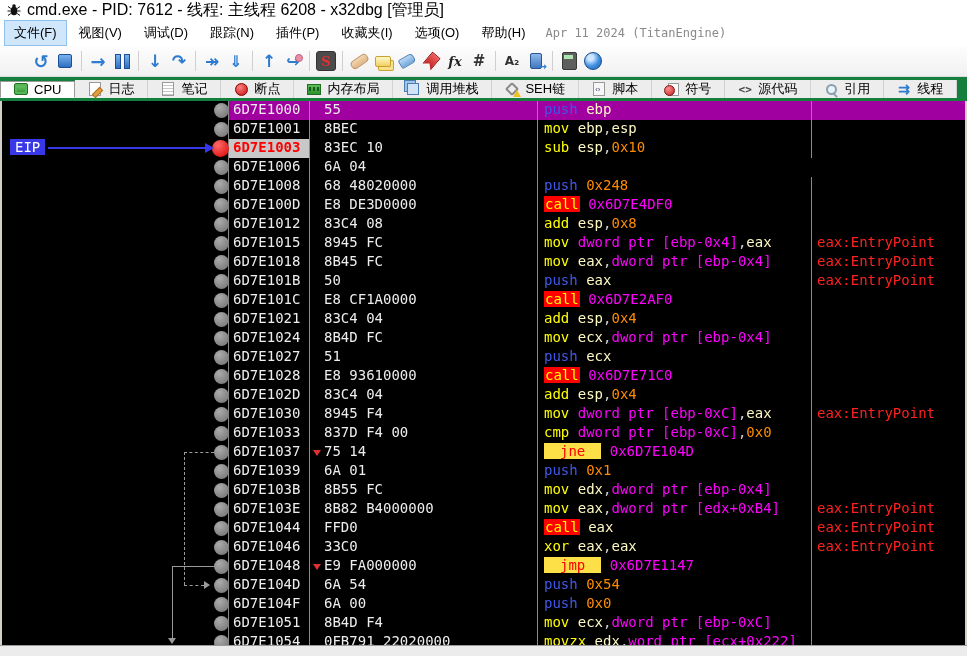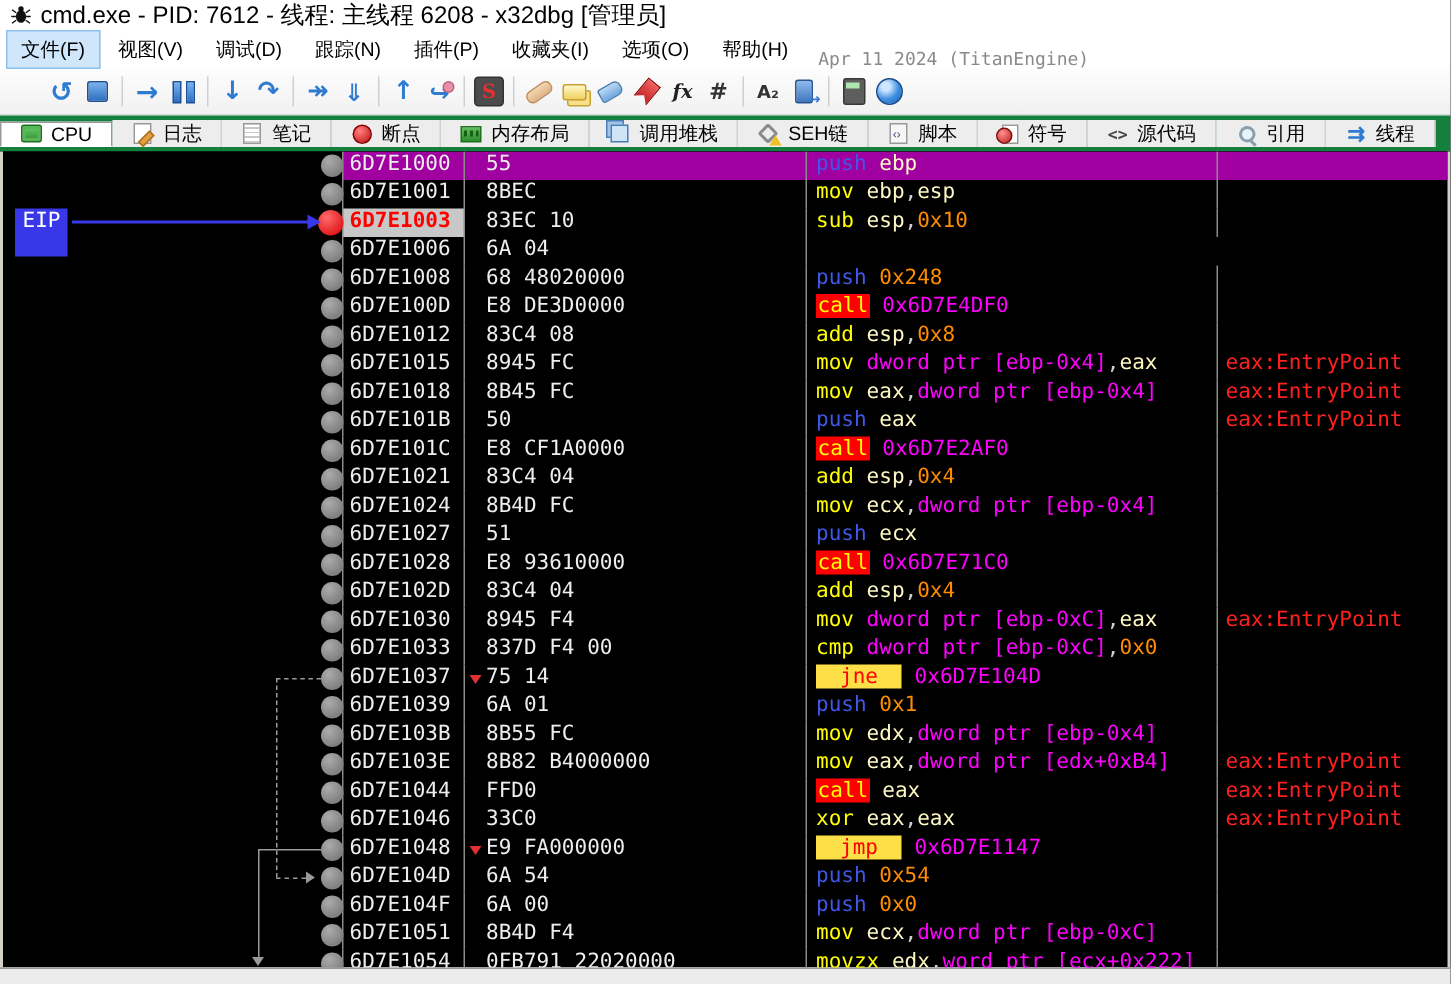--- a/index.html
+++ b/index.html
@@ -4,21 +4,21 @@
 <style>
   html,body{margin:0;padding:0}
   body{width:967px;height:656px;position:relative;background:#fff;overflow:hidden;
        font-family:"Liberation Sans",sans-serif;font-size:13px;color:#111}
 
   
   .titlebar{height:20px;display:flex;align-items:center;gap:6px;padding-left:7px;background:#fff}
   .titlebar .ttl{font-size:16px;color:#000;white-space:nowrap}
 
   
-  .menubar{height:26px;display:flex;align-items:flex-end;background:#fff;padding-left:4px}
+  .menubar{height:26px;display:flex;align-items:center;background:#fff;padding-left:4px}
   .menu-item{padding:3px 9px;margin-right:2px;color:#000;cursor:default;border:1px solid transparent}
   .menu-item.hl{background:#cfe6fb;border:1px solid #8fc1ef}
   .build-info{margin-left:8px;color:#8a8a8a;font-family:"DejaVu Sans Mono",monospace;font-size:12px}
 
   
   .toolbar{height:30px;background:linear-gradient(#fdfdfd,#f1f1f1);display:flex;align-items:center;
            padding-left:5px;border-bottom:1px solid #dcdcdc}
   .tsep{width:1px;height:20px;background:#cfcfcf;margin:0 4px}
   .tbtn{width:24px;height:24px;display:flex;align-items:center;justify-content:center}
   .ti{width:22px;height:22px;display:flex;align-items:center;justify-content:center;position:relative;
@@ -118,21 +118,21 @@
   .tk-call{background:#ff0000;color:#ffff00;padding:0 1px}
   .tk-jcc{background:#fde047;color:#ff0000;padding:0 16px}
   .tk-reg{color:#fef9c3}
   .tk-mem{color:#ff00ff}
   .tk-imm{color:#ff8c00}
   .tk-addr{color:#ff00ff}
   .tk-sep{color:#cfcfcf}
 
   
   .overlay{position:absolute;inset:0;z-index:2;pointer-events:none}
-  .eip-box{position:absolute;left:8px;top:38px;height:32px;line-height:18px;padding:0 5px;background:#3838e8;
+  .eip-box{position:absolute;left:8px;top:38px;height:16px;line-height:18px;padding:0 5px;background:#3838e8;
        color:#fff;font:14px "DejaVu Sans Mono",monospace}
   .eip-line{position:absolute;left:46px;top:46px;width:158px;height:2px;background:#3838e8}
   .eip-head{position:absolute;left:203px;top:42px;width:0;height:0;border-left:9px solid #3838e8;
        border-top:5px solid transparent;border-bottom:5px solid transparent}
   .jl{position:absolute}
   .jl.dh{border-top:1px dashed #9a9a9a;height:0}
   .jl.dv{border-left:1px dashed #9a9a9a;width:0}
   .jl.sh{border-top:1px solid #9a9a9a;height:0}
   .jl.sv{border-left:1px solid #9a9a9a;width:0}
   .ah-right{position:absolute;width:0;height:0;border-left:6px solid #9a9a9a;

